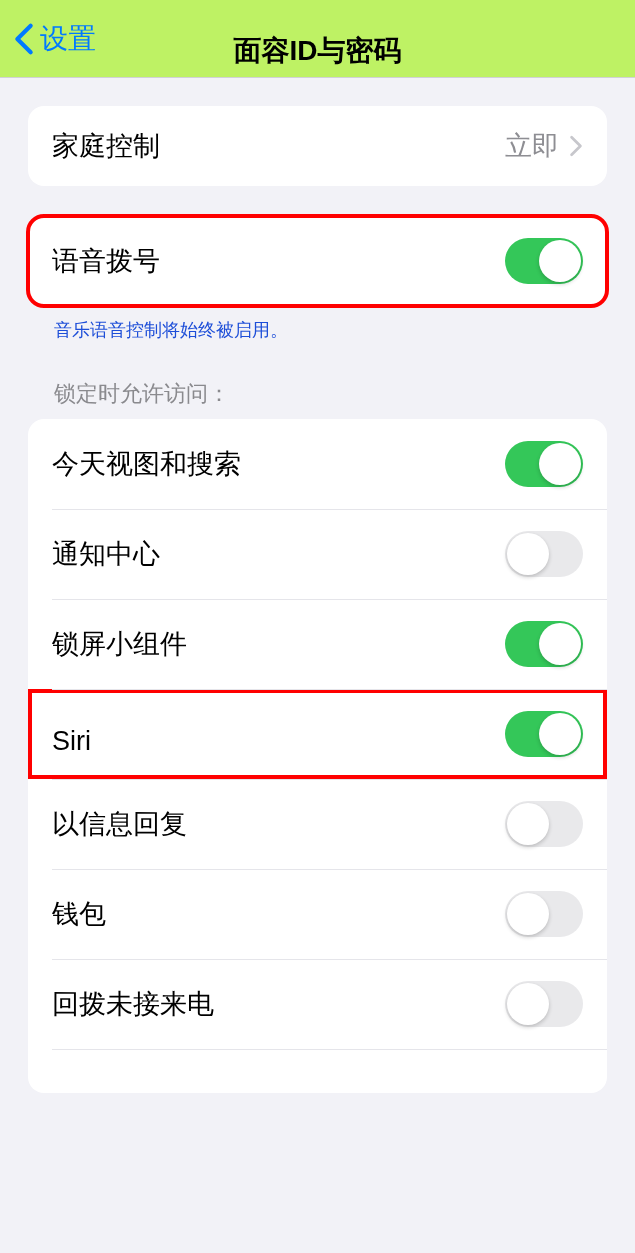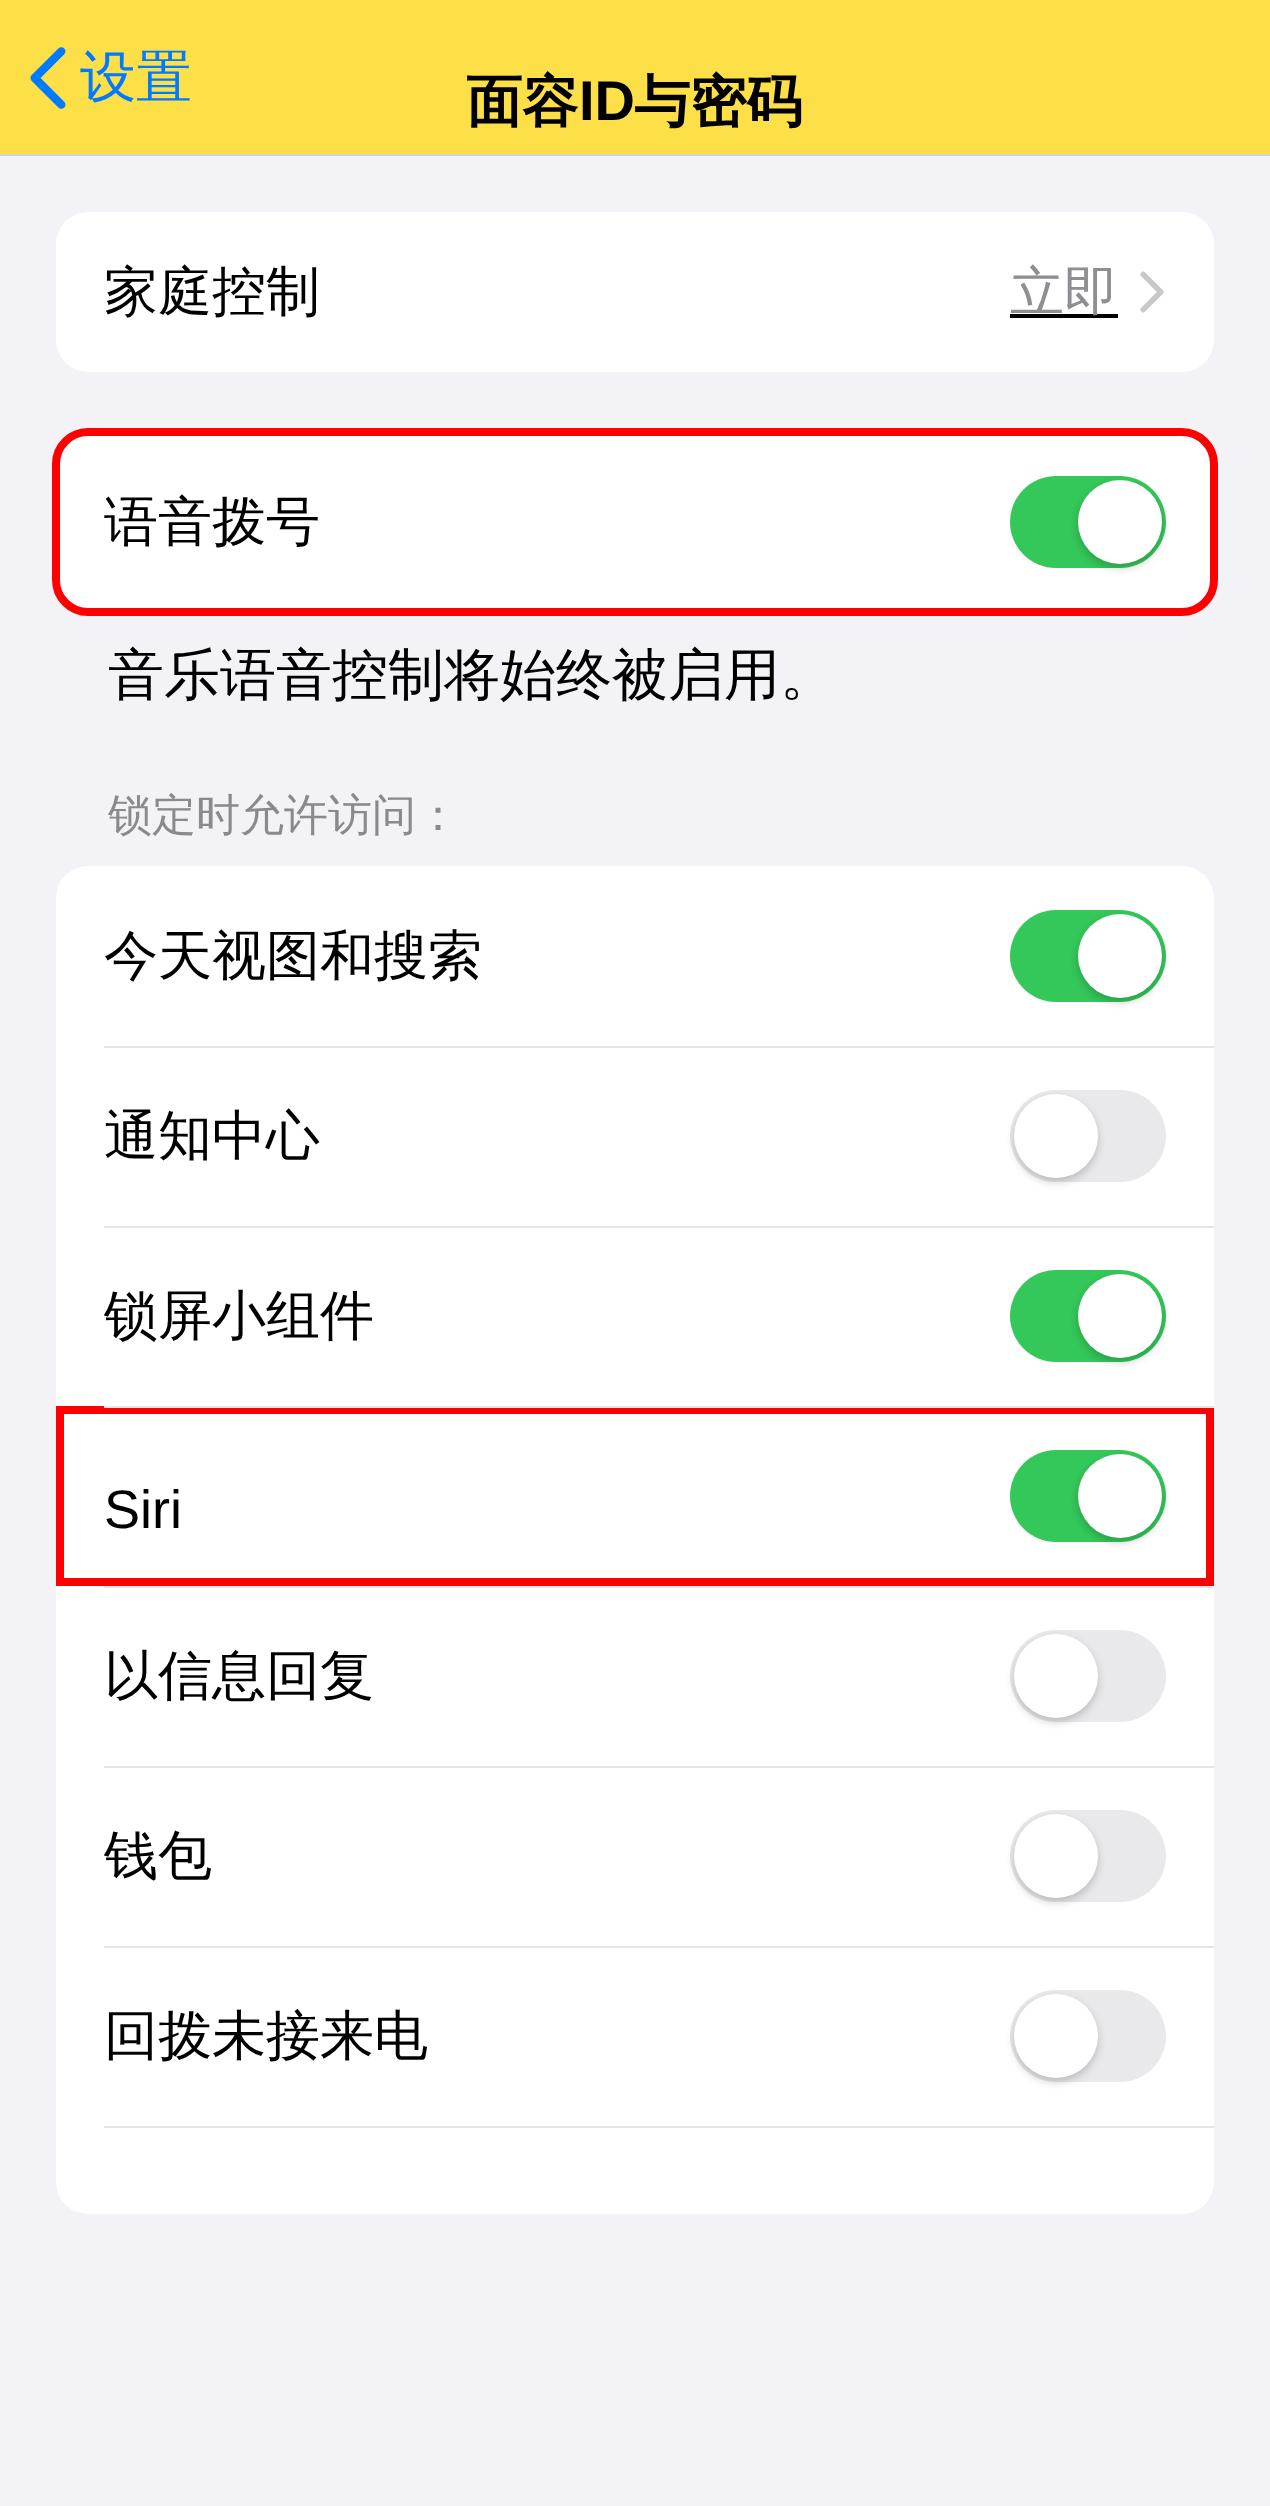--- a/index.html
+++ b/index.html
@@ -12,21 +12,21 @@
       font-family: -apple-system, BlinkMacSystemFont, "Helvetica Neue", sans-serif;
       background: #f2f2f7;
       width: 635px;
       height: 1253px;
       overflow: hidden;
     }
     .header {
       display: flex;
       align-items: center;
       height: 78px;
-      background: #fde047;
+      background: #bef264;
       border-bottom: 1px solid #d1d1d6;
       position: relative;
     }
     .back-btn {
       display: flex;
       align-items: center;
       padding-left: 14px;
       cursor: pointer;
     }
     .back-btn svg {
@@ -79,29 +79,28 @@
       color: #000;
     }
     .row-value {
       font-size: 27px;
       color: #8e8e93;
       margin-right: 10px;
     }
     .row-right {
       display: flex;
       align-items: center;
-      text-decoration: underline;
     }
     .chevron {
       width: 14px;
       height: 22px;
     }
     .footer-text {
-      color: #000000;
-      font-size: 28px;
+      color: #1d4ed8;
+      font-size: 18px;
       padding: 12px 26px 0;
       line-height: 1.4;
     }
     .section-header {
       color: #8a8a8e;
       font-size: 22px;
       padding: 36px 26px 10px;
     }
     .toggle {
       width: 78px;

